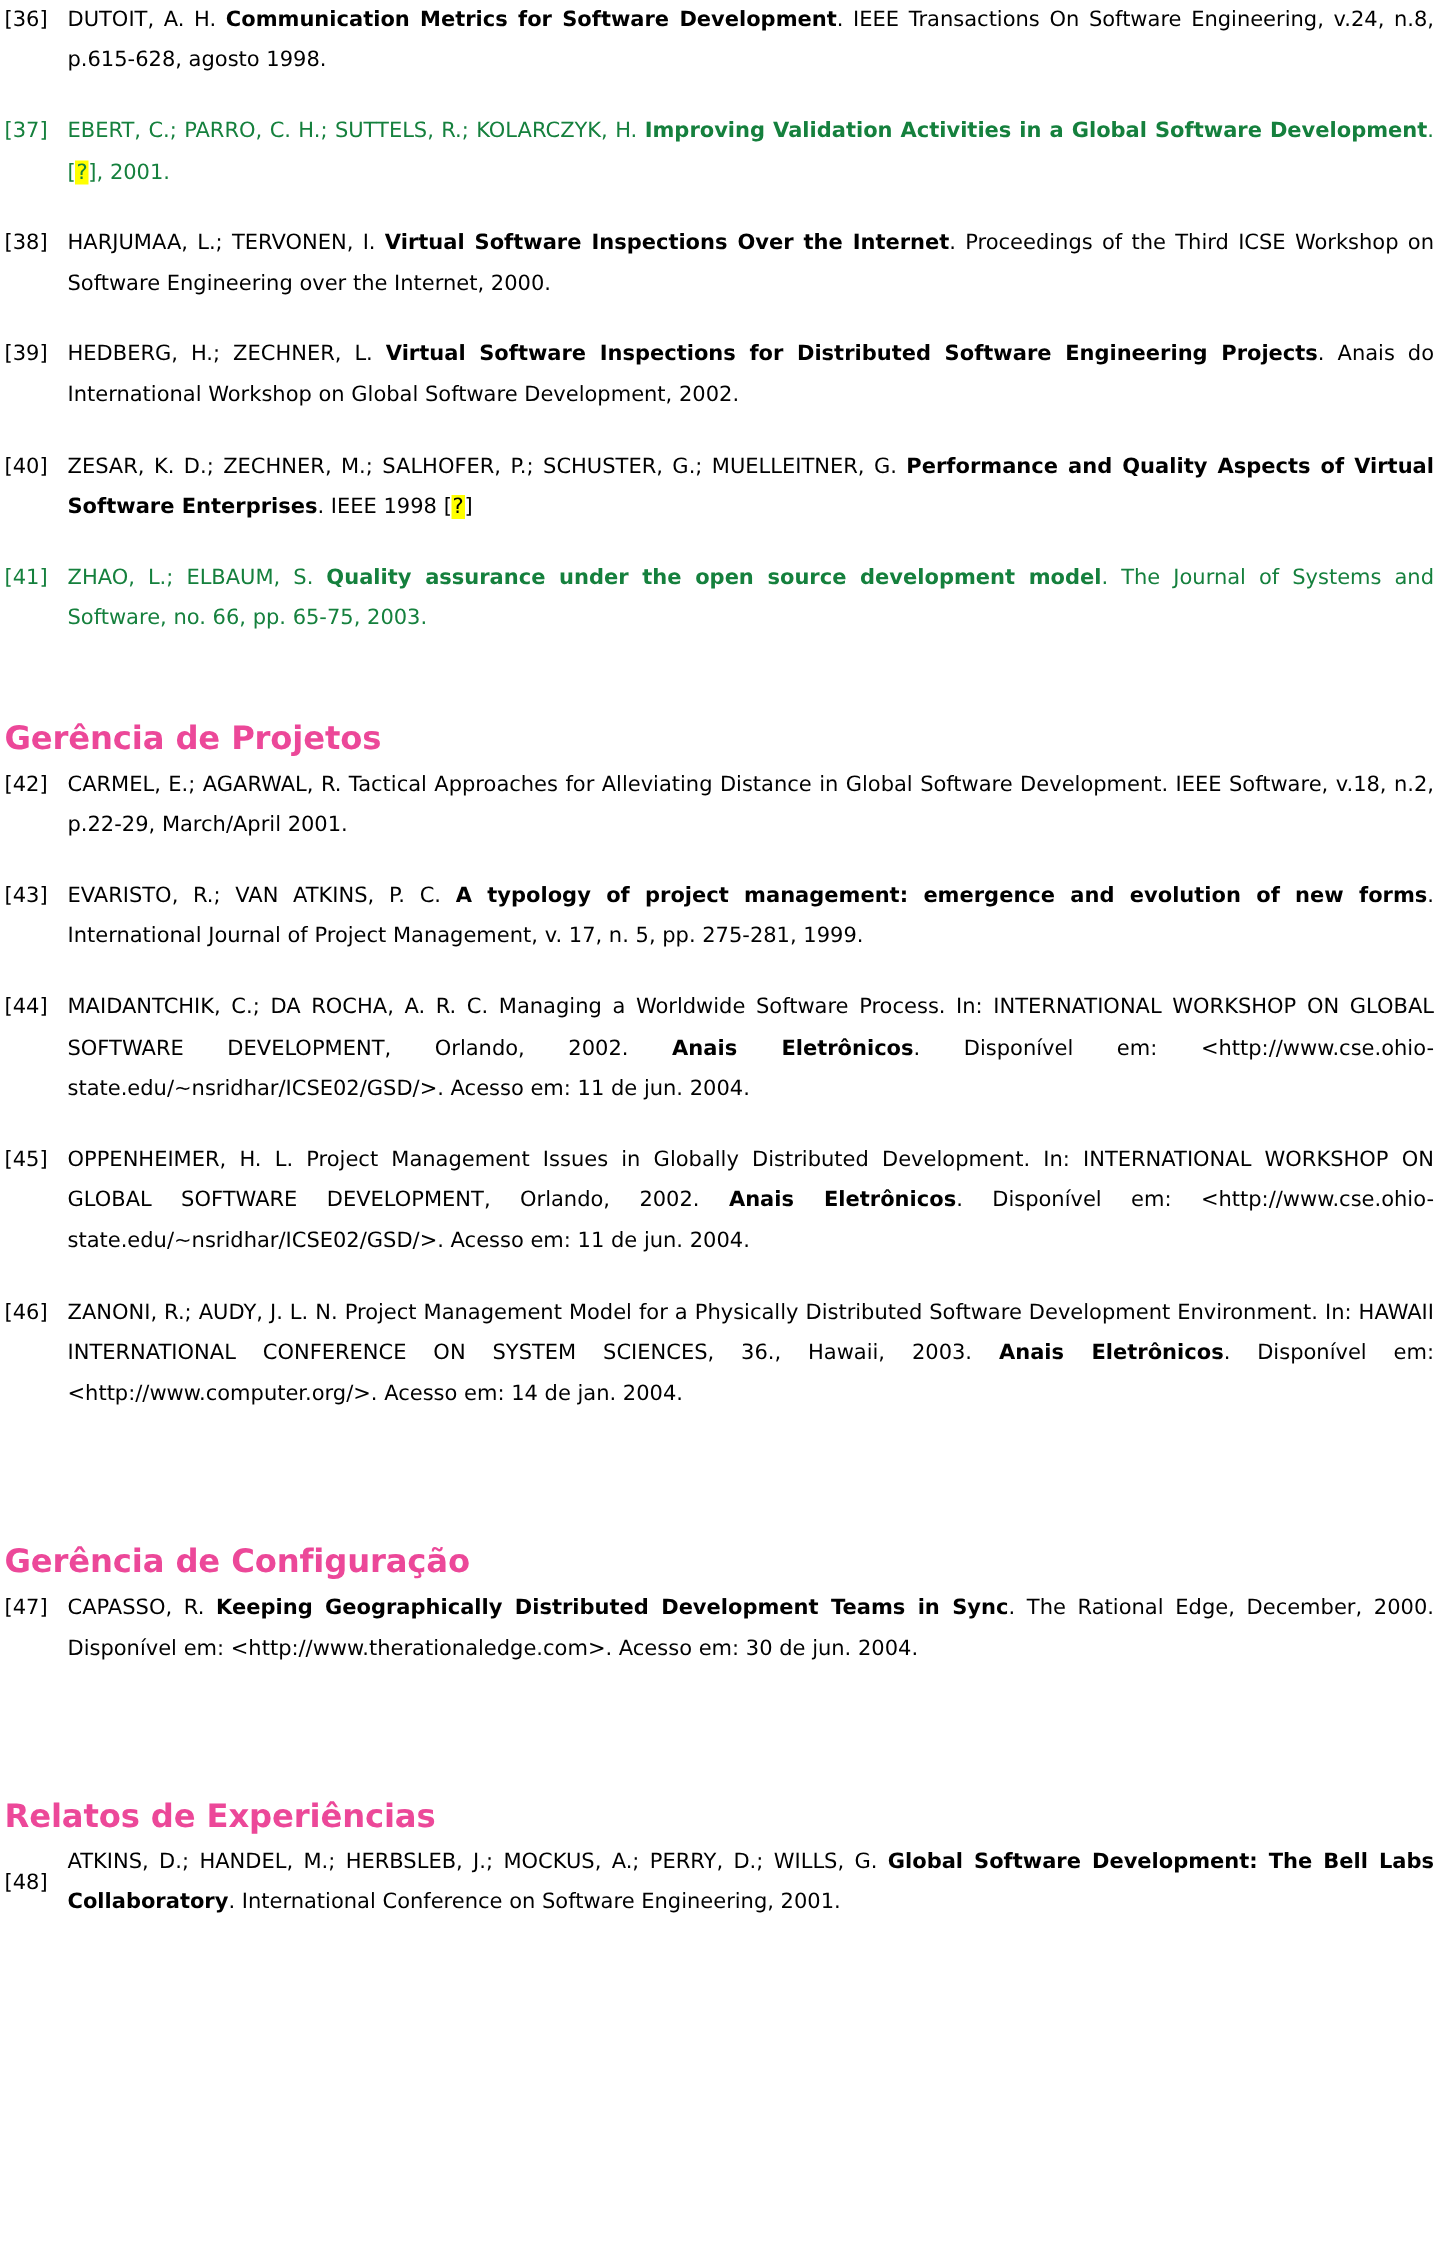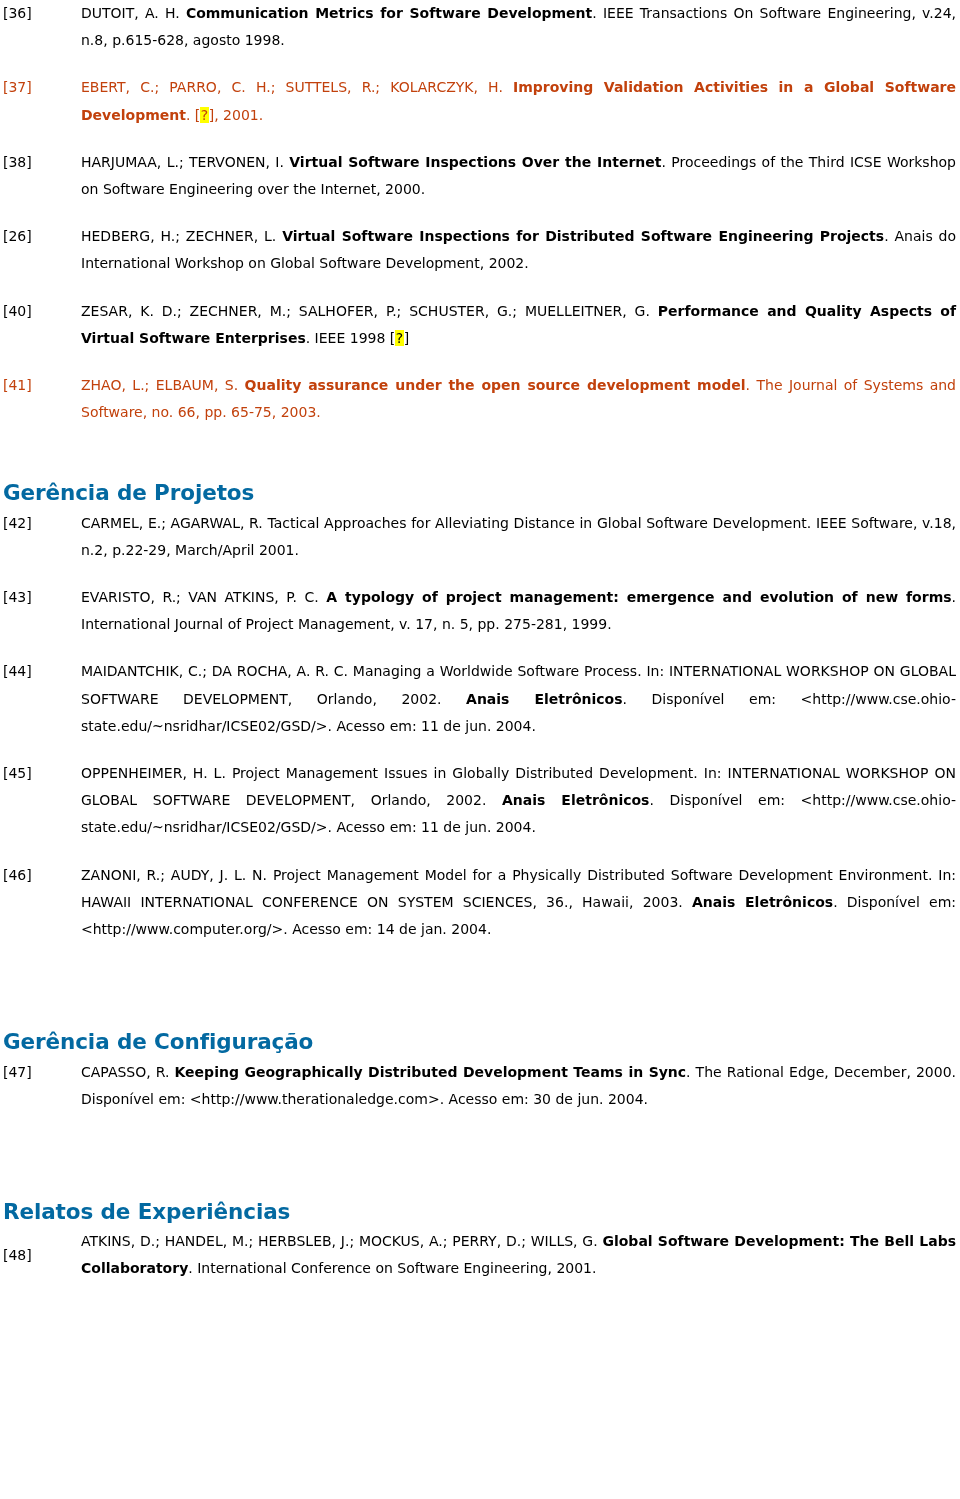--- a/index.html
+++ b/index.html
@@ -24,21 +24,21 @@
   .refs {
     padding: 0 4px 0 3px;
   }
   
   .section-heading {
     font-size: 21.5px;
     font-weight: bold;
     line-height: 1.22;
     margin: 0 0 3px 0;
     letter-spacing: -0.1px;
-    color: #0369a1;
+    color: #ec4899;
   }
   .gap-before-heading { height: 34px; }
   .gap-before-heading.big { height: 66px; }
 
   
   .ref {
     display: flex;
     align-items: flex-start;
     font-size: 14px;
     line-height: 27.2px;
@@ -51,23 +51,22 @@
     flex: 0 0 auto;
     width: 42px;
     text-align: left;
     white-space: nowrap;
   }
   .ref .body {
     flex: 1 1 auto;
     text-align: justify;
     text-justify: inter-word;
     hyphens: none;
-    margin-left: 36px;
   }
-  .ref.green, .ref.green .num { color: #c2410c; }
+  .ref.green, .ref.green .num { color: #15803d; }
   b, .b { font-weight: bold; }
   .hl {
     background: #ffff00;
     padding: 0 0.5px;
   }
 </style>
 </head>
 <body>
 
 <div class="page">
@@ -82,21 +81,21 @@
       <span class="num">[37]</span>
       <span class="body"><span>EBERT, C.; PARRO, C. H.; SUTTELS, R.; KOLARCZYK, H. </span><b>Improving Validation Activities in a Global Software Development</b><span>. [</span><span class="hl">?</span><span>], 2001.</span></span>
     </div>
 
     <div class="ref">
       <span class="num">[38]</span>
       <span class="body"><span>HARJUMAA, L.; TERVONEN, I. </span><b>Virtual Software Inspections Over the Internet</b><span>. Proceedings of the Third ICSE Workshop on Software Engineering over the Internet, 2000.</span></span>
     </div>
 
     <div class="ref">
-      <span class="num">[26]</span>
+      <span class="num">[39]</span>
       <span class="body"><span>HEDBERG, H.; ZECHNER, L. </span><b>Virtual Software Inspections for Distributed Software Engineering Projects</b><span>. Anais do International Workshop on Global Software Development, 2002.</span></span>
     </div>
 
     <div class="ref">
       <span class="num">[40]</span>
       <span class="body"><span>ZESAR, K. D.; ZECHNER, M.; SALHOFER, P.; SCHUSTER, G.; MUELLEITNER, G. </span><b>Performance and Quality Aspects of Virtual Software Enterprises</b><span>. IEEE 1998 [</span><span class="hl">?</span><span>]</span></span>
     </div>
 
     <div class="ref green">
       <span class="num">[41]</span>

